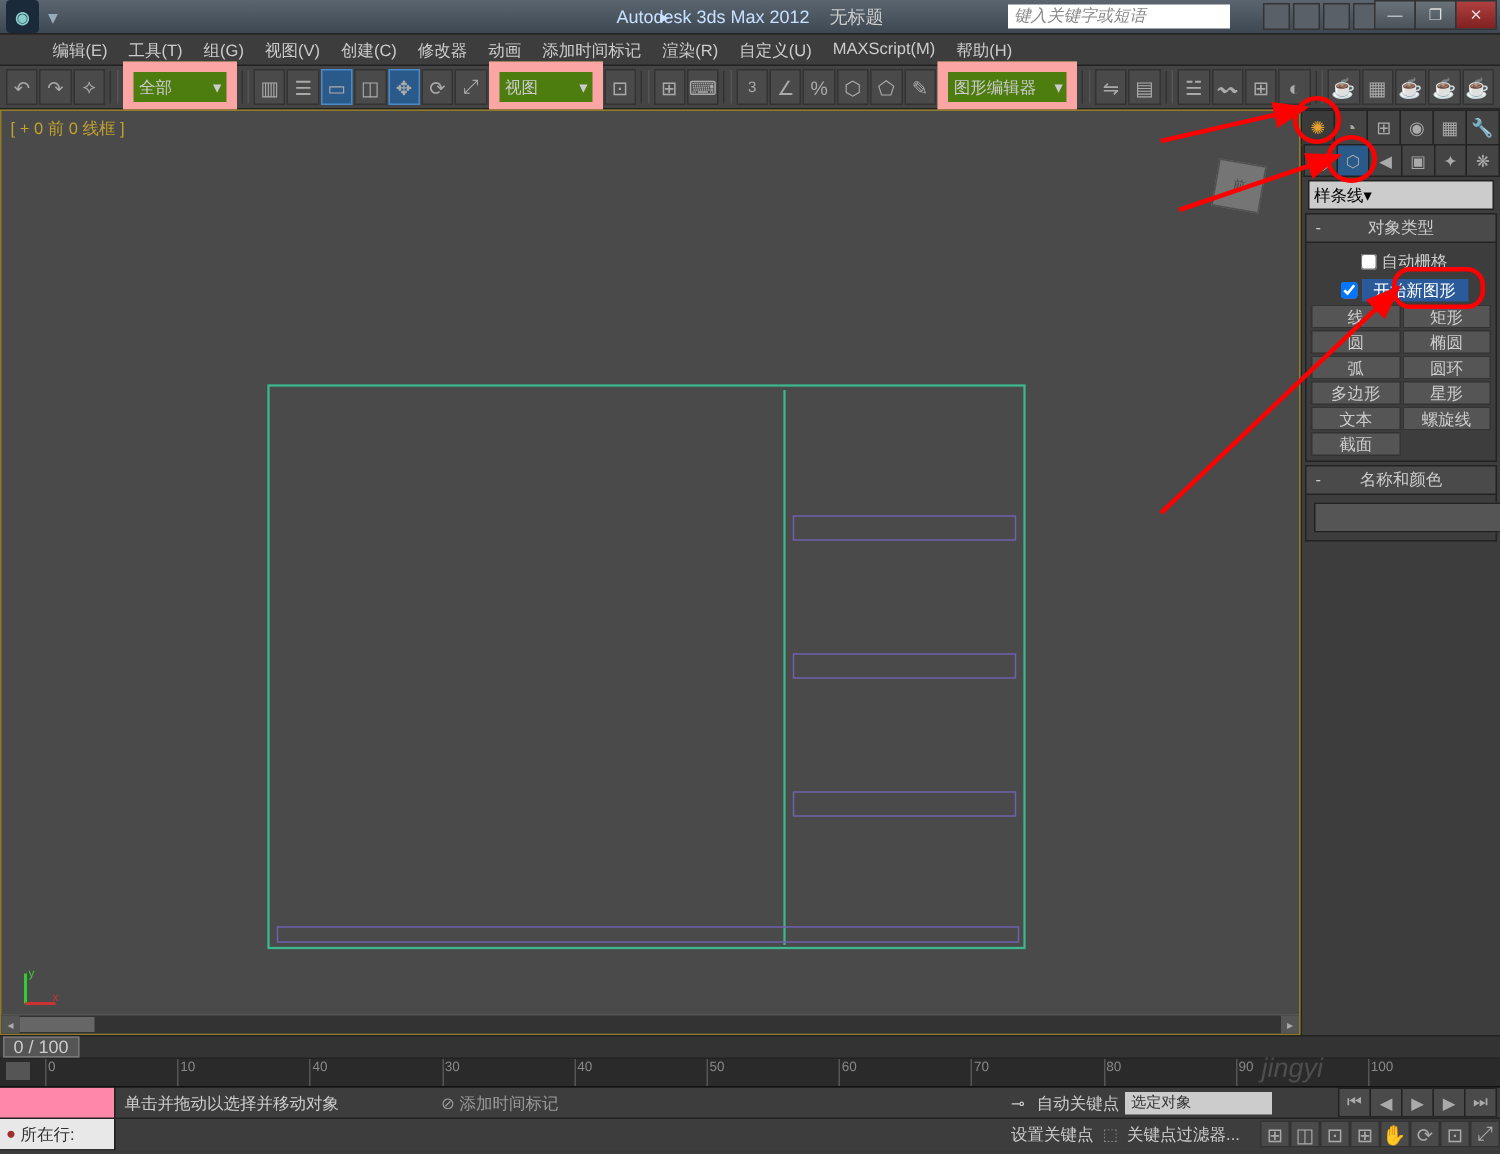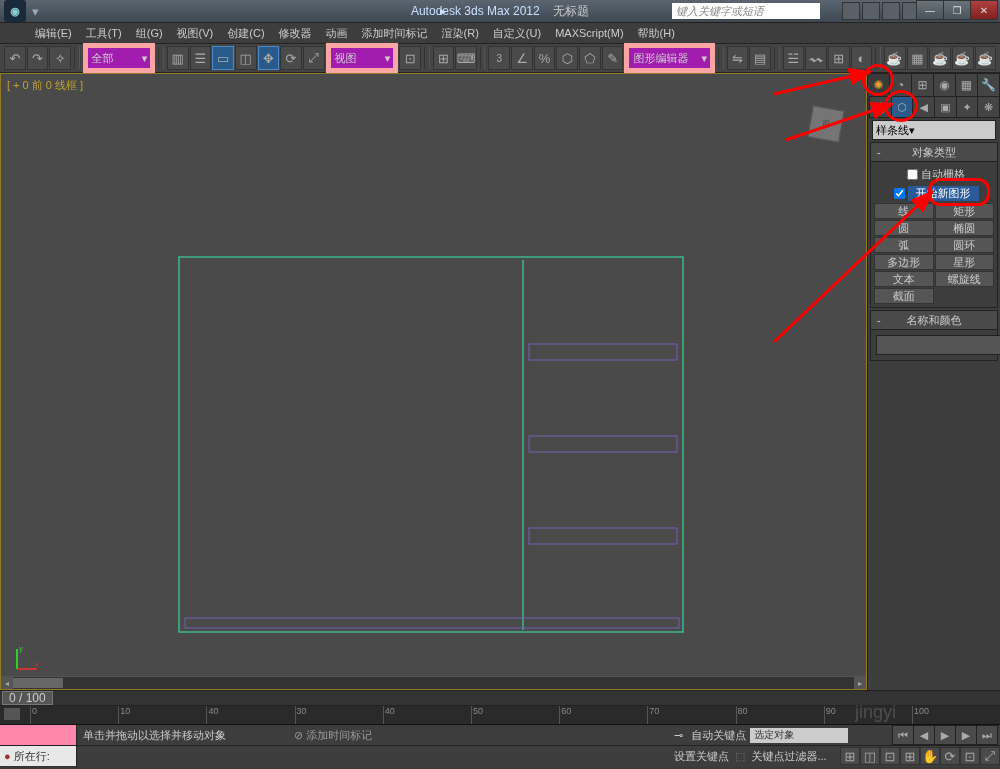--- a/index.html
+++ b/index.html
@@ -12,21 +12,21 @@
 .winbtns{position:absolute;right:2px;top:0;display:flex}
 .winbtn{width:26px;height:18px;background:linear-gradient(#6a737a,#4a535a);border:1px solid #333;margin-left:-1px;display:flex;align-items:center;justify-content:center;color:#ddd;font-size:10px}
 .winbtn.close{background:linear-gradient(#b04040,#802020)}
 .ticons{position:absolute;right:80px;display:flex;gap:2px}
 .ticons div{width:16px;height:16px;background:#5a6068;border:1px solid #333}
 .menubar{height:20px;background:#3d3d3d;display:flex;align-items:center;padding-left:28px;border-bottom:1px solid #222}
 .menubar span{padding:0 7px;color:#ccc;font-size:11px}
 .toolbar{height:28px;background:#444;border-bottom:1px solid #222;display:flex;align-items:center;padding:0 4px;gap:1px}
 .tbtn{width:22px;height:22px;background:#4a4a4a;border:1px solid #333;display:flex;align-items:center;justify-content:center;font-size:13px;color:#aaa}
 .tbtn.active{background:#2a5a8a;border-color:#4a8aca}
-.tsel{height:20px;background:#a21caf;border:5px solid #fca5a5;color:#ccc;padding:0 14px 0 4px;font-size:11px;display:flex;align-items:center;position:relative}
+.tsel{height:20px;background:#4d7c0f;border:7px solid #fca5a5;color:#ccc;padding:0 14px 0 4px;font-size:11px;display:flex;align-items:center;position:relative}
 .tsel::after{content:"▾";position:absolute;right:3px}
 .sep{width:4px;height:22px;border-left:1px solid #333;border-right:1px solid #555;margin:0 2px}
 .main{display:flex;height:617px}
 .viewport{flex:1;background:#4a4a4a;position:relative;border:1px solid #917b26}
 .vlabel{position:absolute;top:4px;left:6px;color:#c0a030;font-size:11px}
 .cmdpanel{width:132px;background:#3d3d3d;border-left:1px solid #222}
 .cmdtabs{height:22px;display:flex;background:#333;border-bottom:1px solid #222}
 .cmdtab{width:22px;height:22px;border:1px solid #222;background:#444;display:flex;align-items:center;justify-content:center;font-size:12px;color:#aaa;margin-left:-1px}
 .cmdtab.act{background:#3a3a3a;border-bottom-color:#3a3a3a}
 .subtabs{height:22px;display:flex;background:#333;padding-left:2px}
@@ -65,21 +65,21 @@
 .scrollh{height:12px;background:#333;border-top:1px solid #555;position:relative}
 .scrollh .thumb{position:absolute;left:12px;width:50px;top:1px;bottom:1px;background:#666}
 .scrollh .ar{position:absolute;width:12px;top:0;bottom:0;background:#555;display:flex;align-items:center;justify-content:center;font-size:8px;color:#aaa}
 .axis{position:absolute;left:12px;bottom:16px}
 .circ{position:absolute;border:3px solid red;border-radius:50%;pointer-events:none;z-index:50}
 .arrow{position:absolute;pointer-events:none;z-index:49}
 svg{display:block}
 .vcube{position:absolute;right:18px;top:28px;width:44px;height:44px;opacity:.7}
 .vcube .c{width:30px;height:30px;background:#888;border:1px solid #555;transform:rotate(10deg);margin:6px auto;font-size:8px;text-align:center;line-height:30px;color:#444}
 .lock{font-size:11px}
-.wm{position:absolute;right:104px;bottom:46px;color:#666;font-size:18px;opacity:.6;z-index:40}
+.wm{position:absolute;right:118px;bottom:46px;color:#666;font-size:18px;font-style:italic;opacity:.6;z-index:40}
 </style>
 </head>
 <body>
 
 <div class="titlebar">
   <div class="logo">◉</div>
   <span style="color:#9ab;font-size:13px;margin-left:2px">▾</span>
   <span style="position:absolute;left:440px;color:#c8e0ff;font-size:12px">▸</span>
   <div class="title-center">
     <span class="tb">Autodesk 3ds Max</span> <span class="tb">2012</span>&nbsp;&nbsp;&nbsp;&nbsp;<span class="no">无标题</span>

